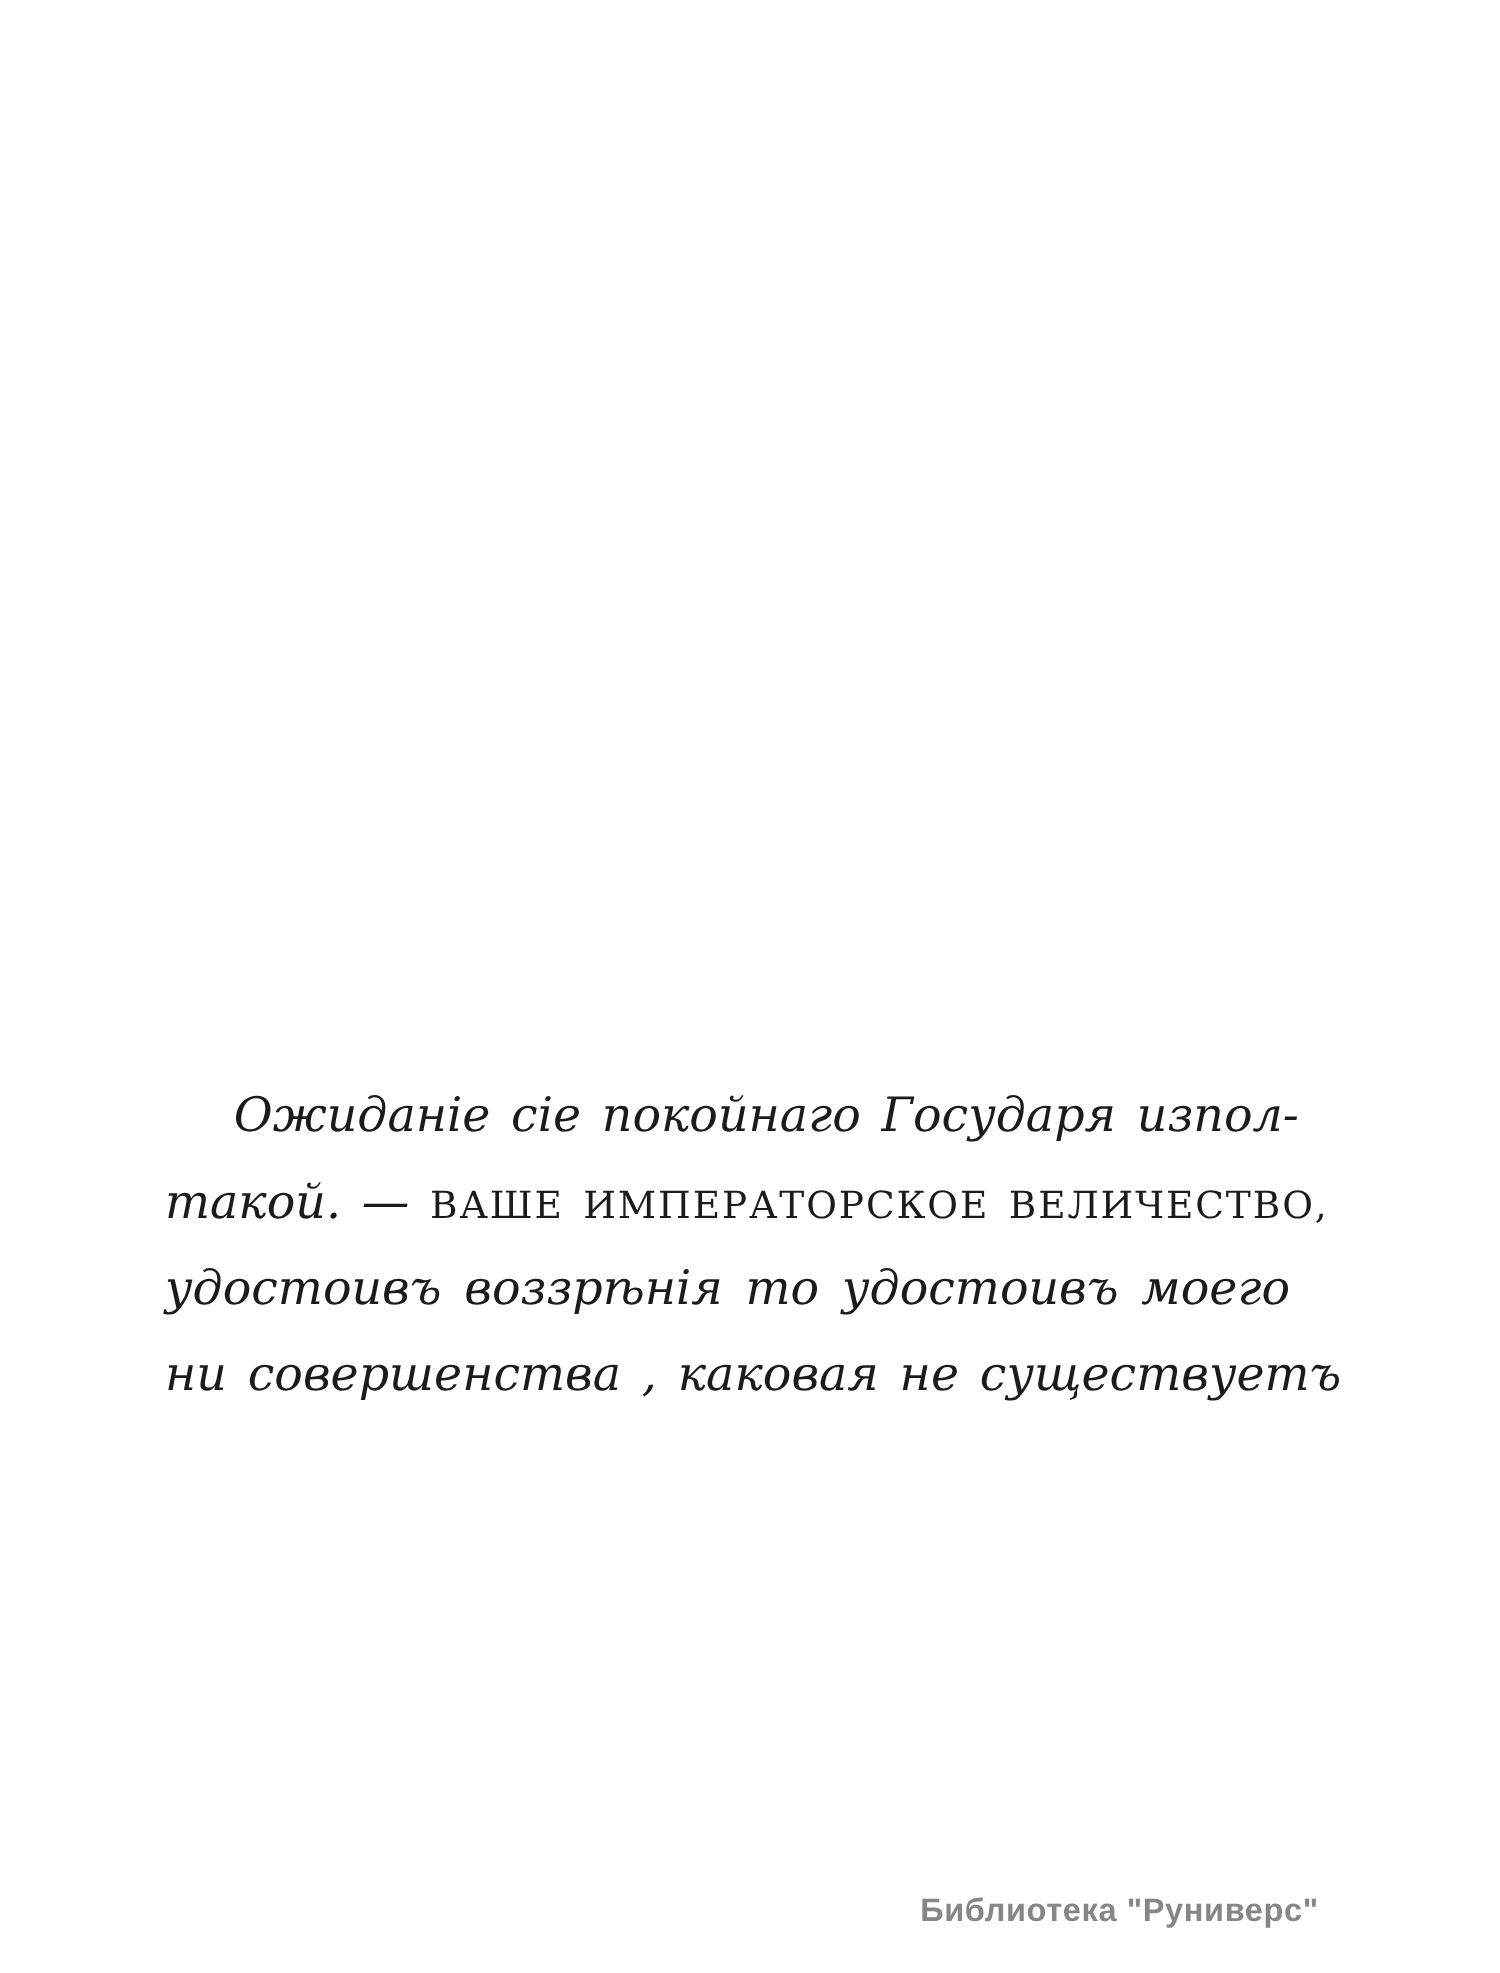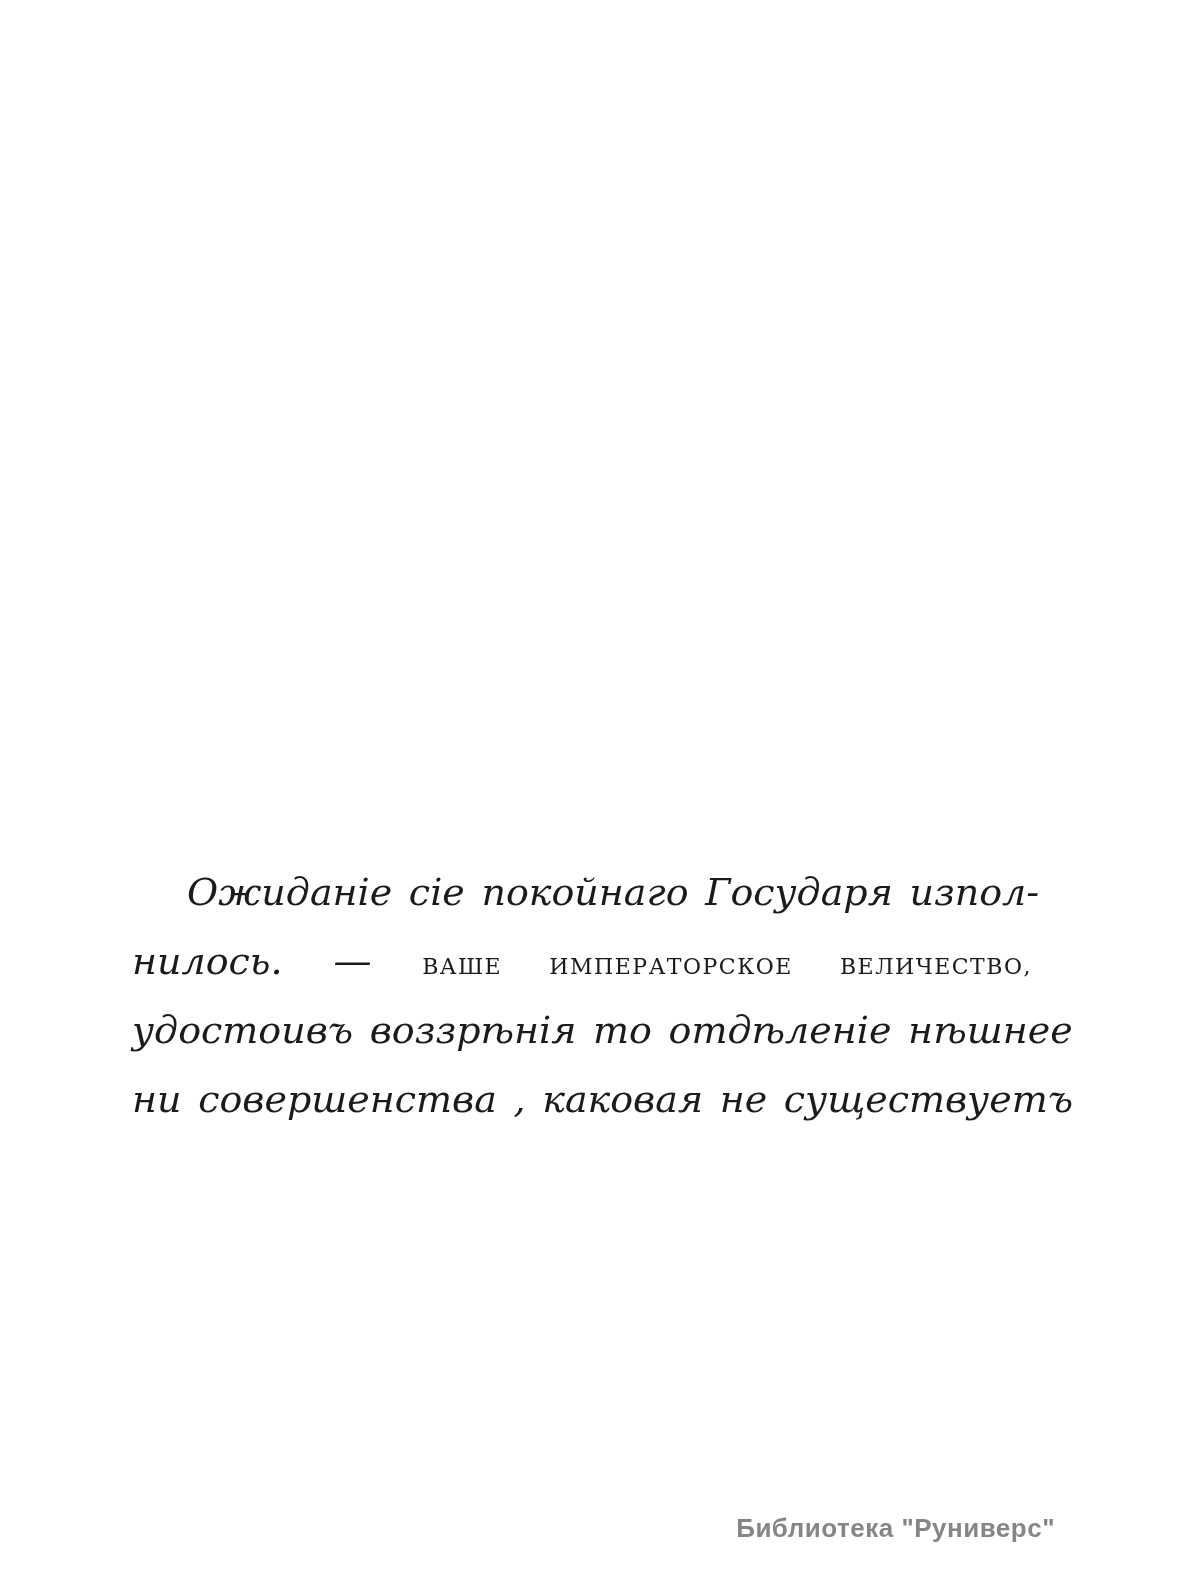--- a/index.html
+++ b/index.html
@@ -39,21 +39,21 @@
     -moz-text-align-last: justify;
     white-space: nowrap;
     word-spacing: 0.12em;
   }
   .tline.indent {
     padding-left: 55px;
     width: 845px;
   }
   .caps-seg {
     font-style: normal;
-    font-size: 22px;
+    font-size: 30px;
     letter-spacing: 1.5px;
     font-family: "DejaVu Serif", serif;
   }
   .watermark {
     position: absolute;
     top: 1513px;
     right: 145px;
     font-family: "Liberation Sans", sans-serif;
     font-weight: bold;
     font-size: 26px;
@@ -66,26 +66,26 @@
 
 <div class="page">
 
   <div class="paragraph">
 
     <div class="tline indent">
       <span>Ожиданіе сіе покойнаго Государя изпол-</span>
     </div>
 
     <div class="tline">
-      <span>нилось. —</span>
+      <span>такой. —</span>
       <span class="caps-seg">ВАШЕ ИМПЕРАТОРСКОЕ ВЕЛИЧЕСТВО,</span>
     </div>
 
     <div class="tline">
-      <span>удостоивъ воззрѣнія то отдѣленіе нѣшнее</span>
+      <span>удостоивъ воззрѣнія то удостоивъ моего</span>
     </div>
 
 
 
 
 
     <div class="tline">
       <span>ни совершенства , каковая не существуетъ</span>
     </div>
 

